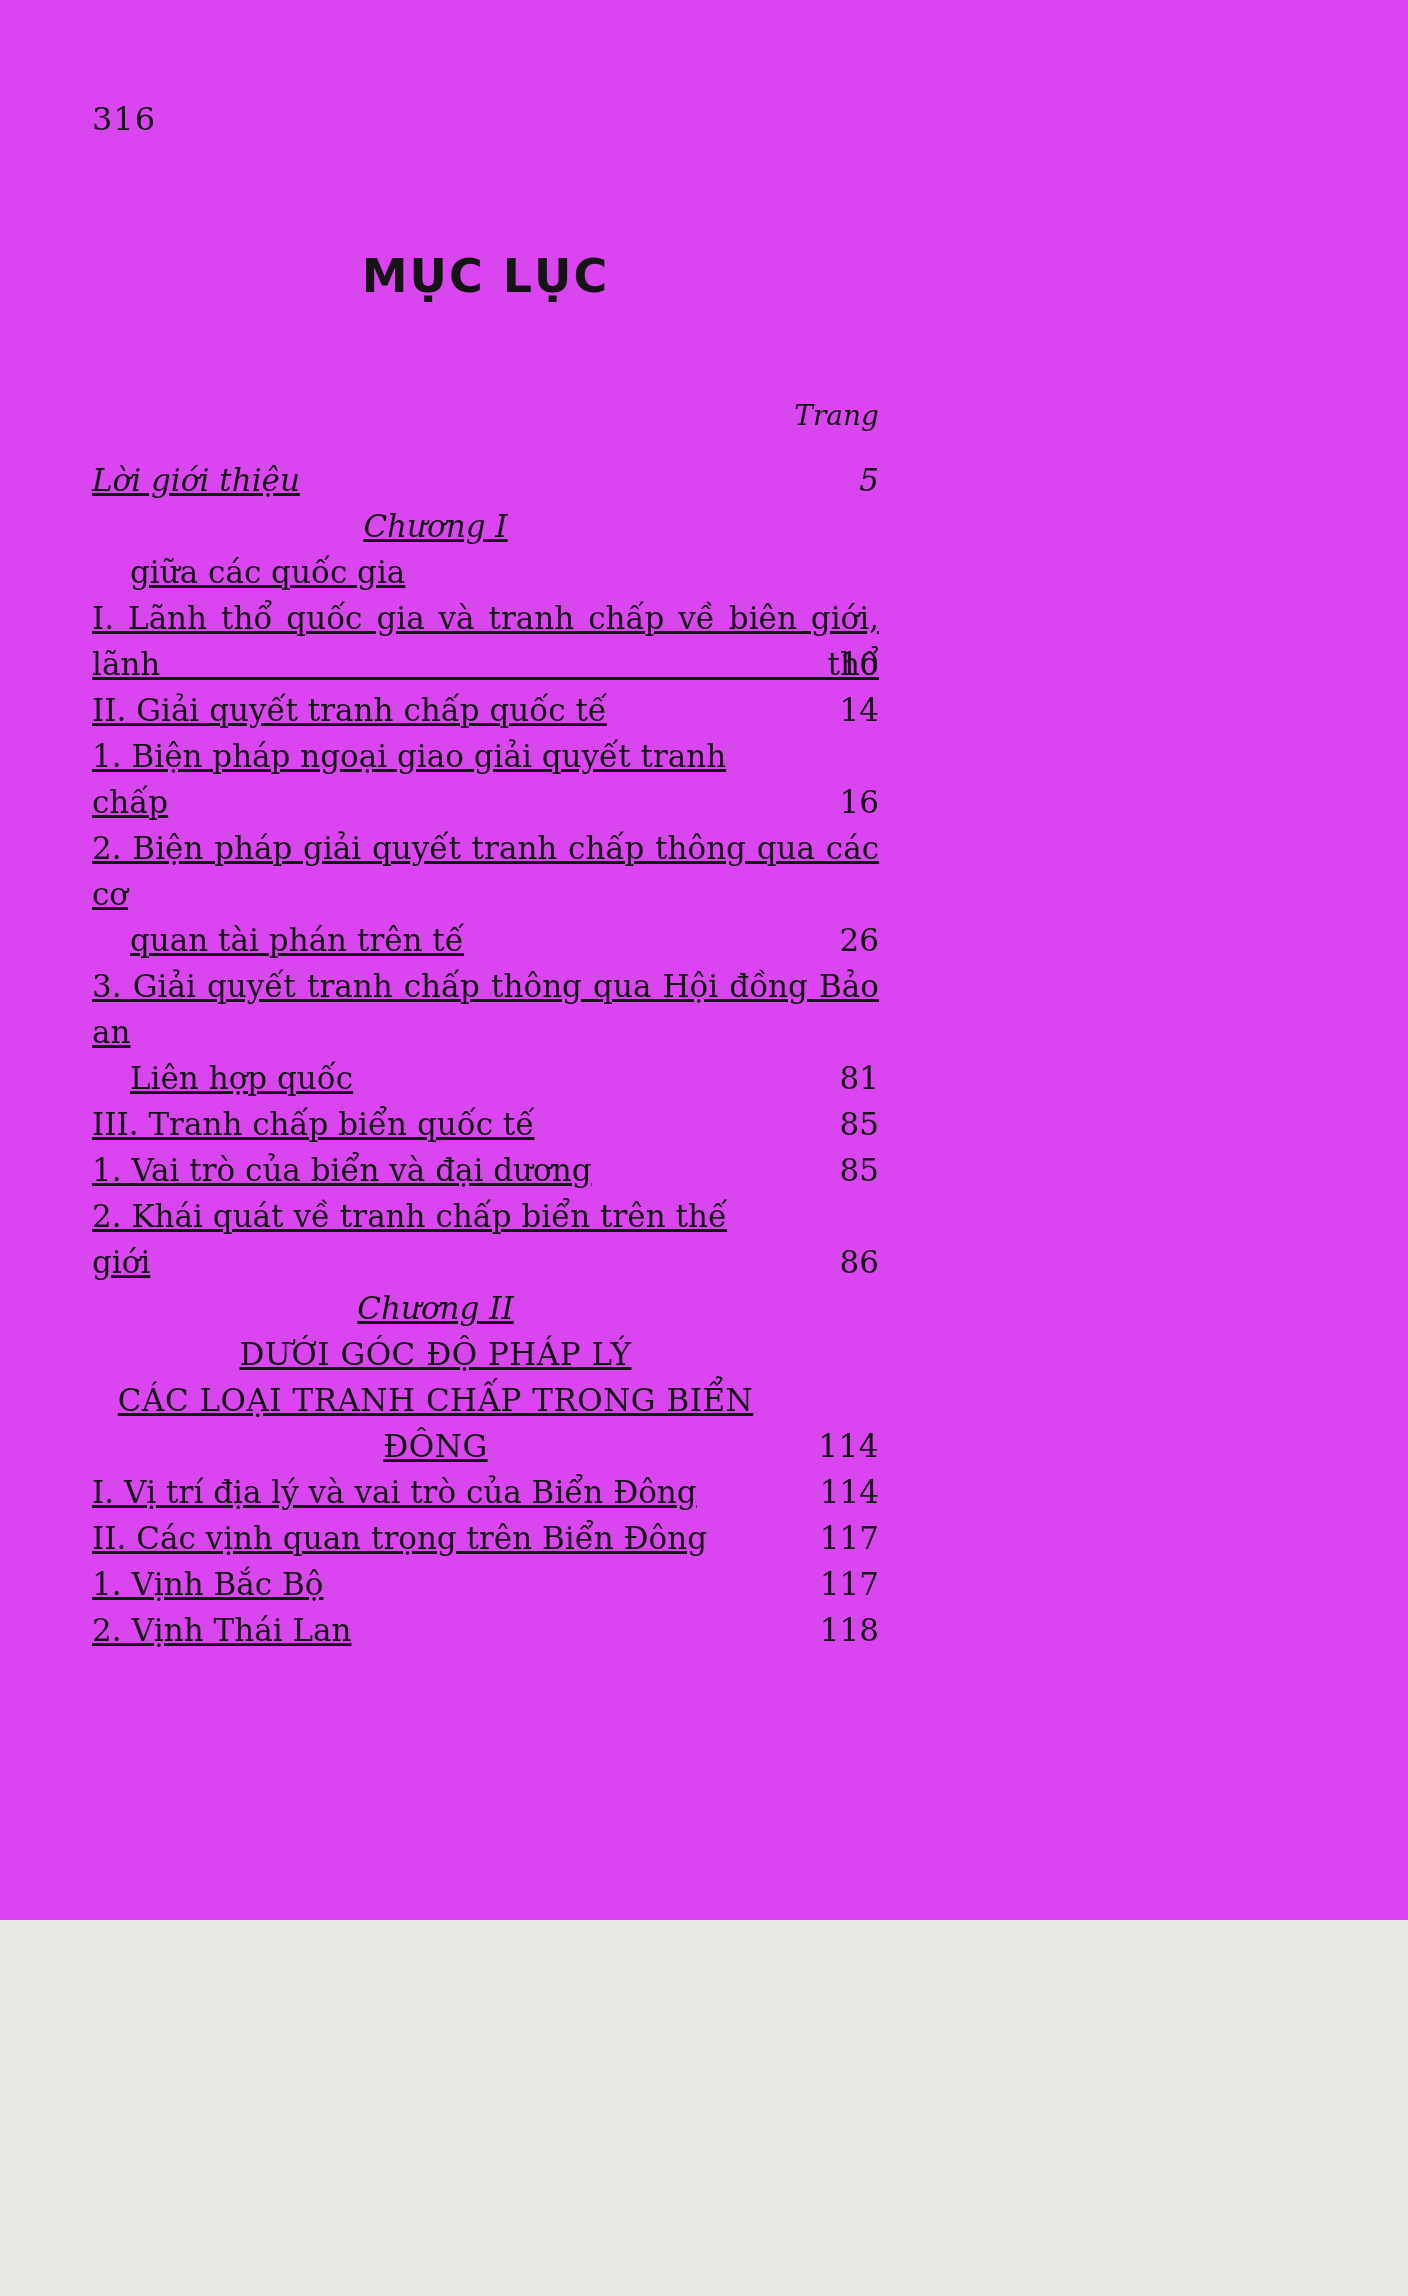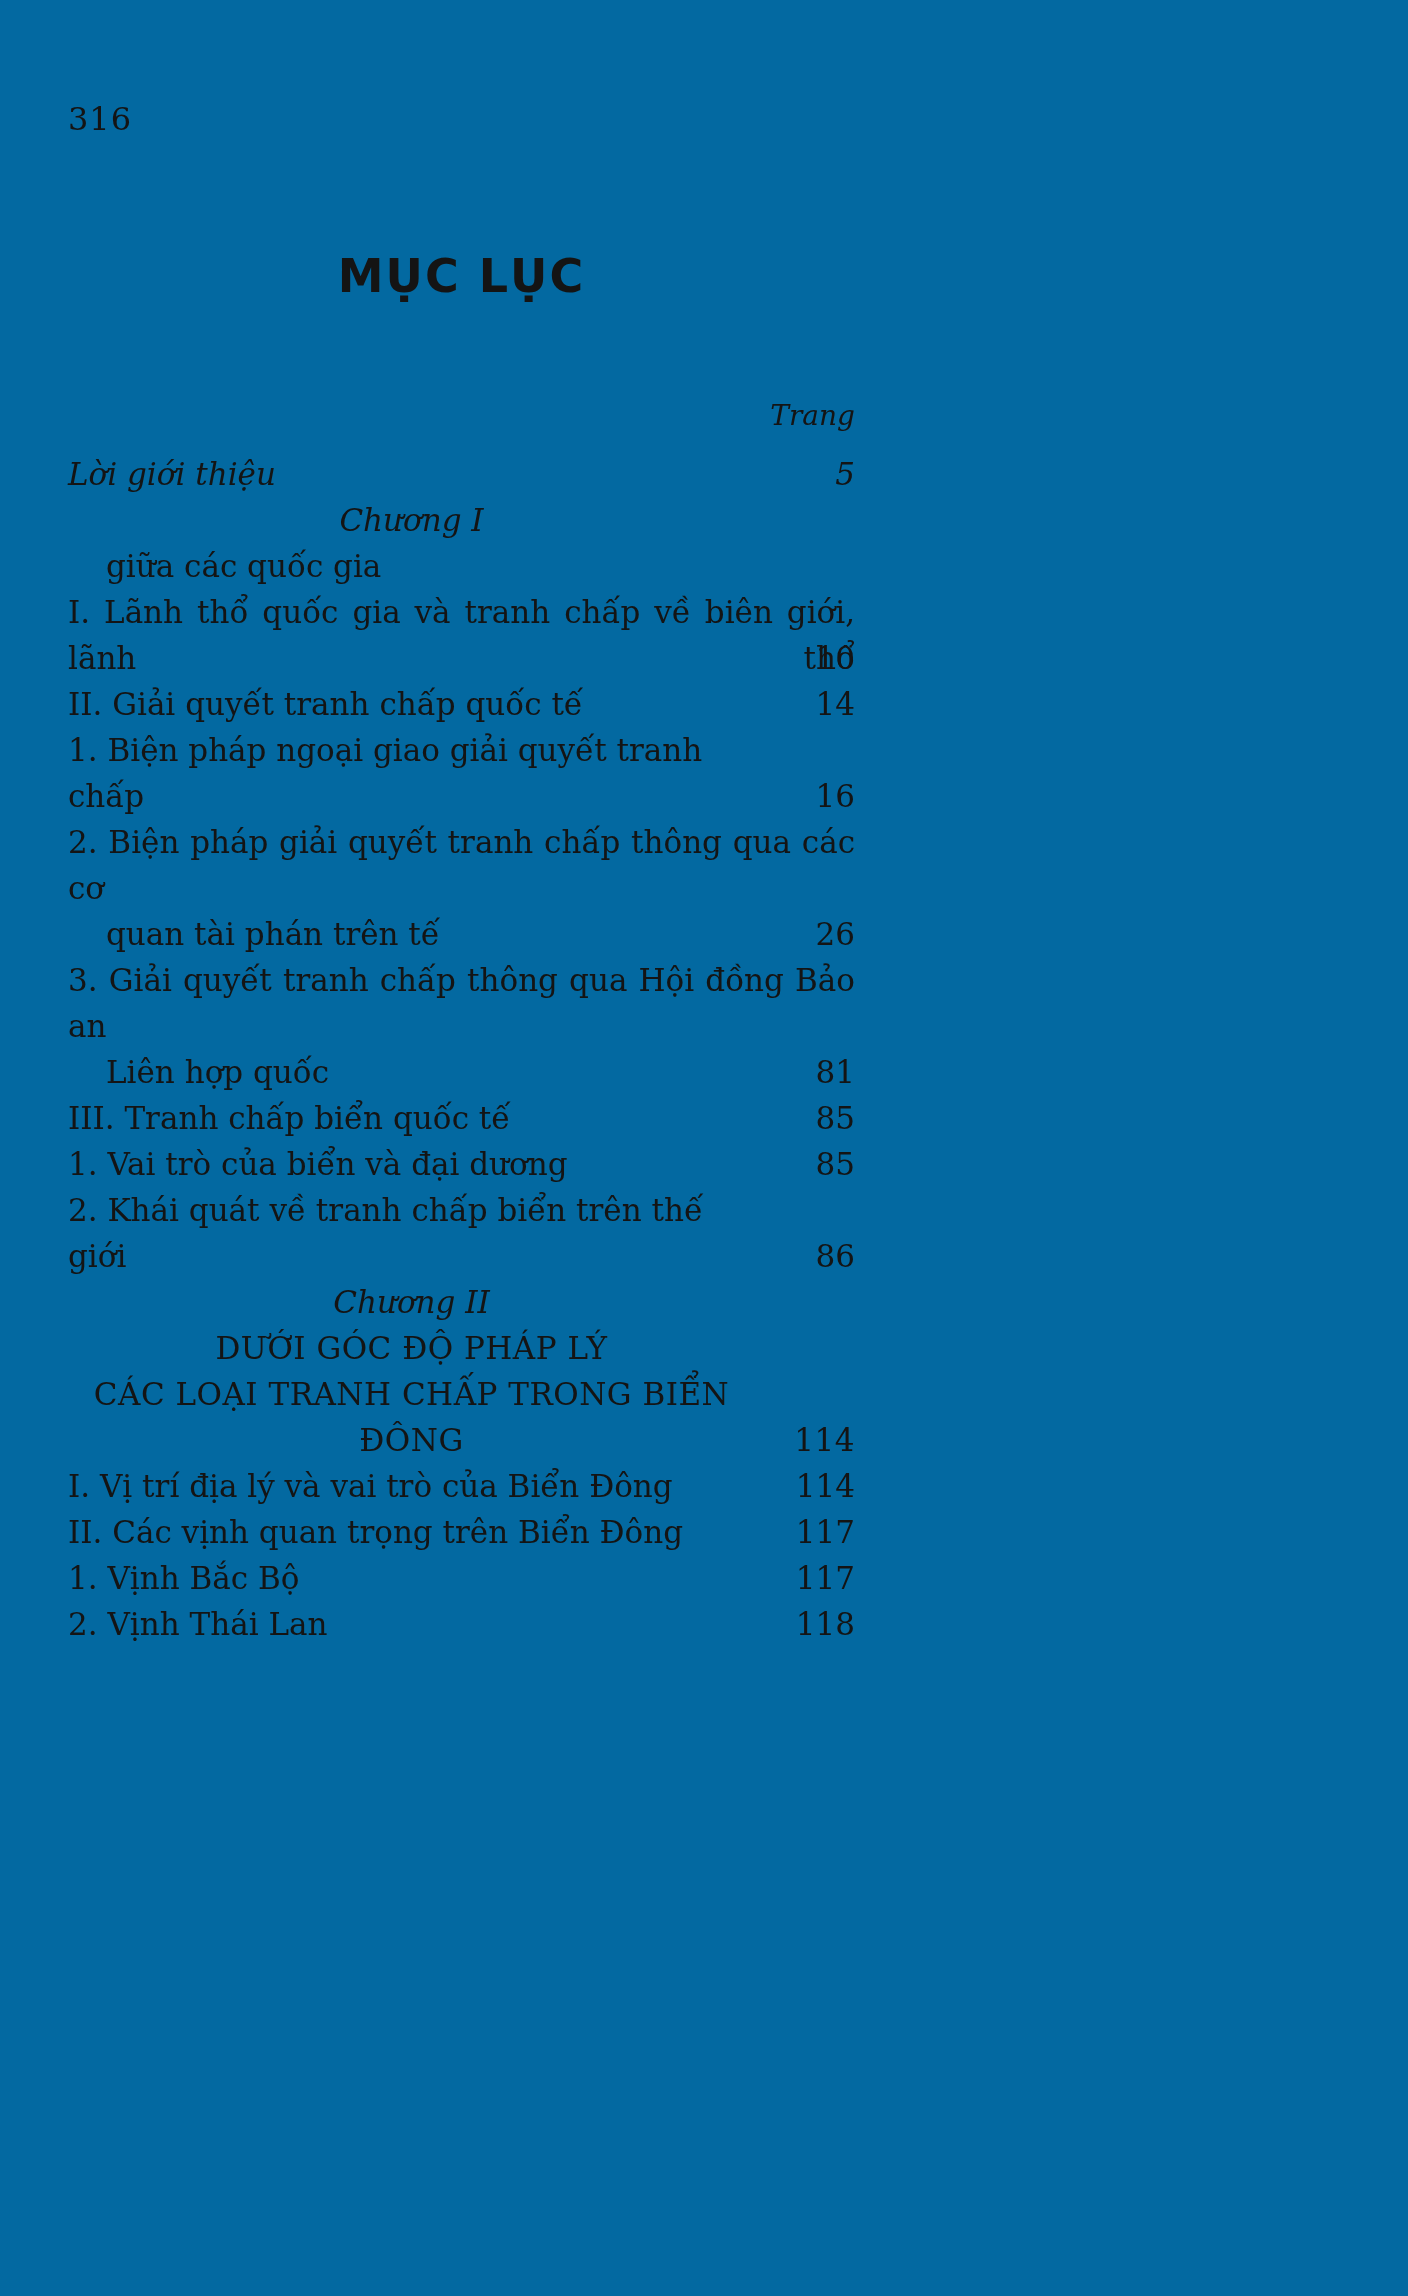--- a/index.html
+++ b/index.html
@@ -3,28 +3,28 @@
 <meta charset="utf-8">
 <style>
   html, body {
     margin: 0;
     padding: 0;
     background: #e9e9e6;
   }
   .page {
     position: relative;
     width: 1408px;
-    height: 2296px;
+    height: 1920px;
     margin: 0 auto;
-    background: #0369a1;
+    background: #d946ef;
     color: #141414;
     font-family: "DejaVu Serif", "Liberation Serif", serif;
     font-size: 31px;
     box-sizing: border-box;
-    padding: 100px 493px 0 68px;
+    padding: 100px 493px 0 92px;
     overflow: hidden;
   }
   .content {
     position: relative;
     width: 787px;
   }
   .folio {
     font-size: 32px;
     letter-spacing: 1px;
   }
@@ -38,21 +38,22 @@
     line-height: 50px;
   }
   .col-header {
     margin-top: 92px;
     text-align: right;
     font-style: italic;
     font-size: 28px;
     line-height: 46px;
   }
   .toc {
-    margin-top: 12px;
+    margin-top: 18px;
+    text-decoration: underline;
   }
   .entry {
     position: relative;
   }
   .entry .line {
     line-height: 46px;
     min-height: 46px;
   }
   
   .entry.item .line.justified {

